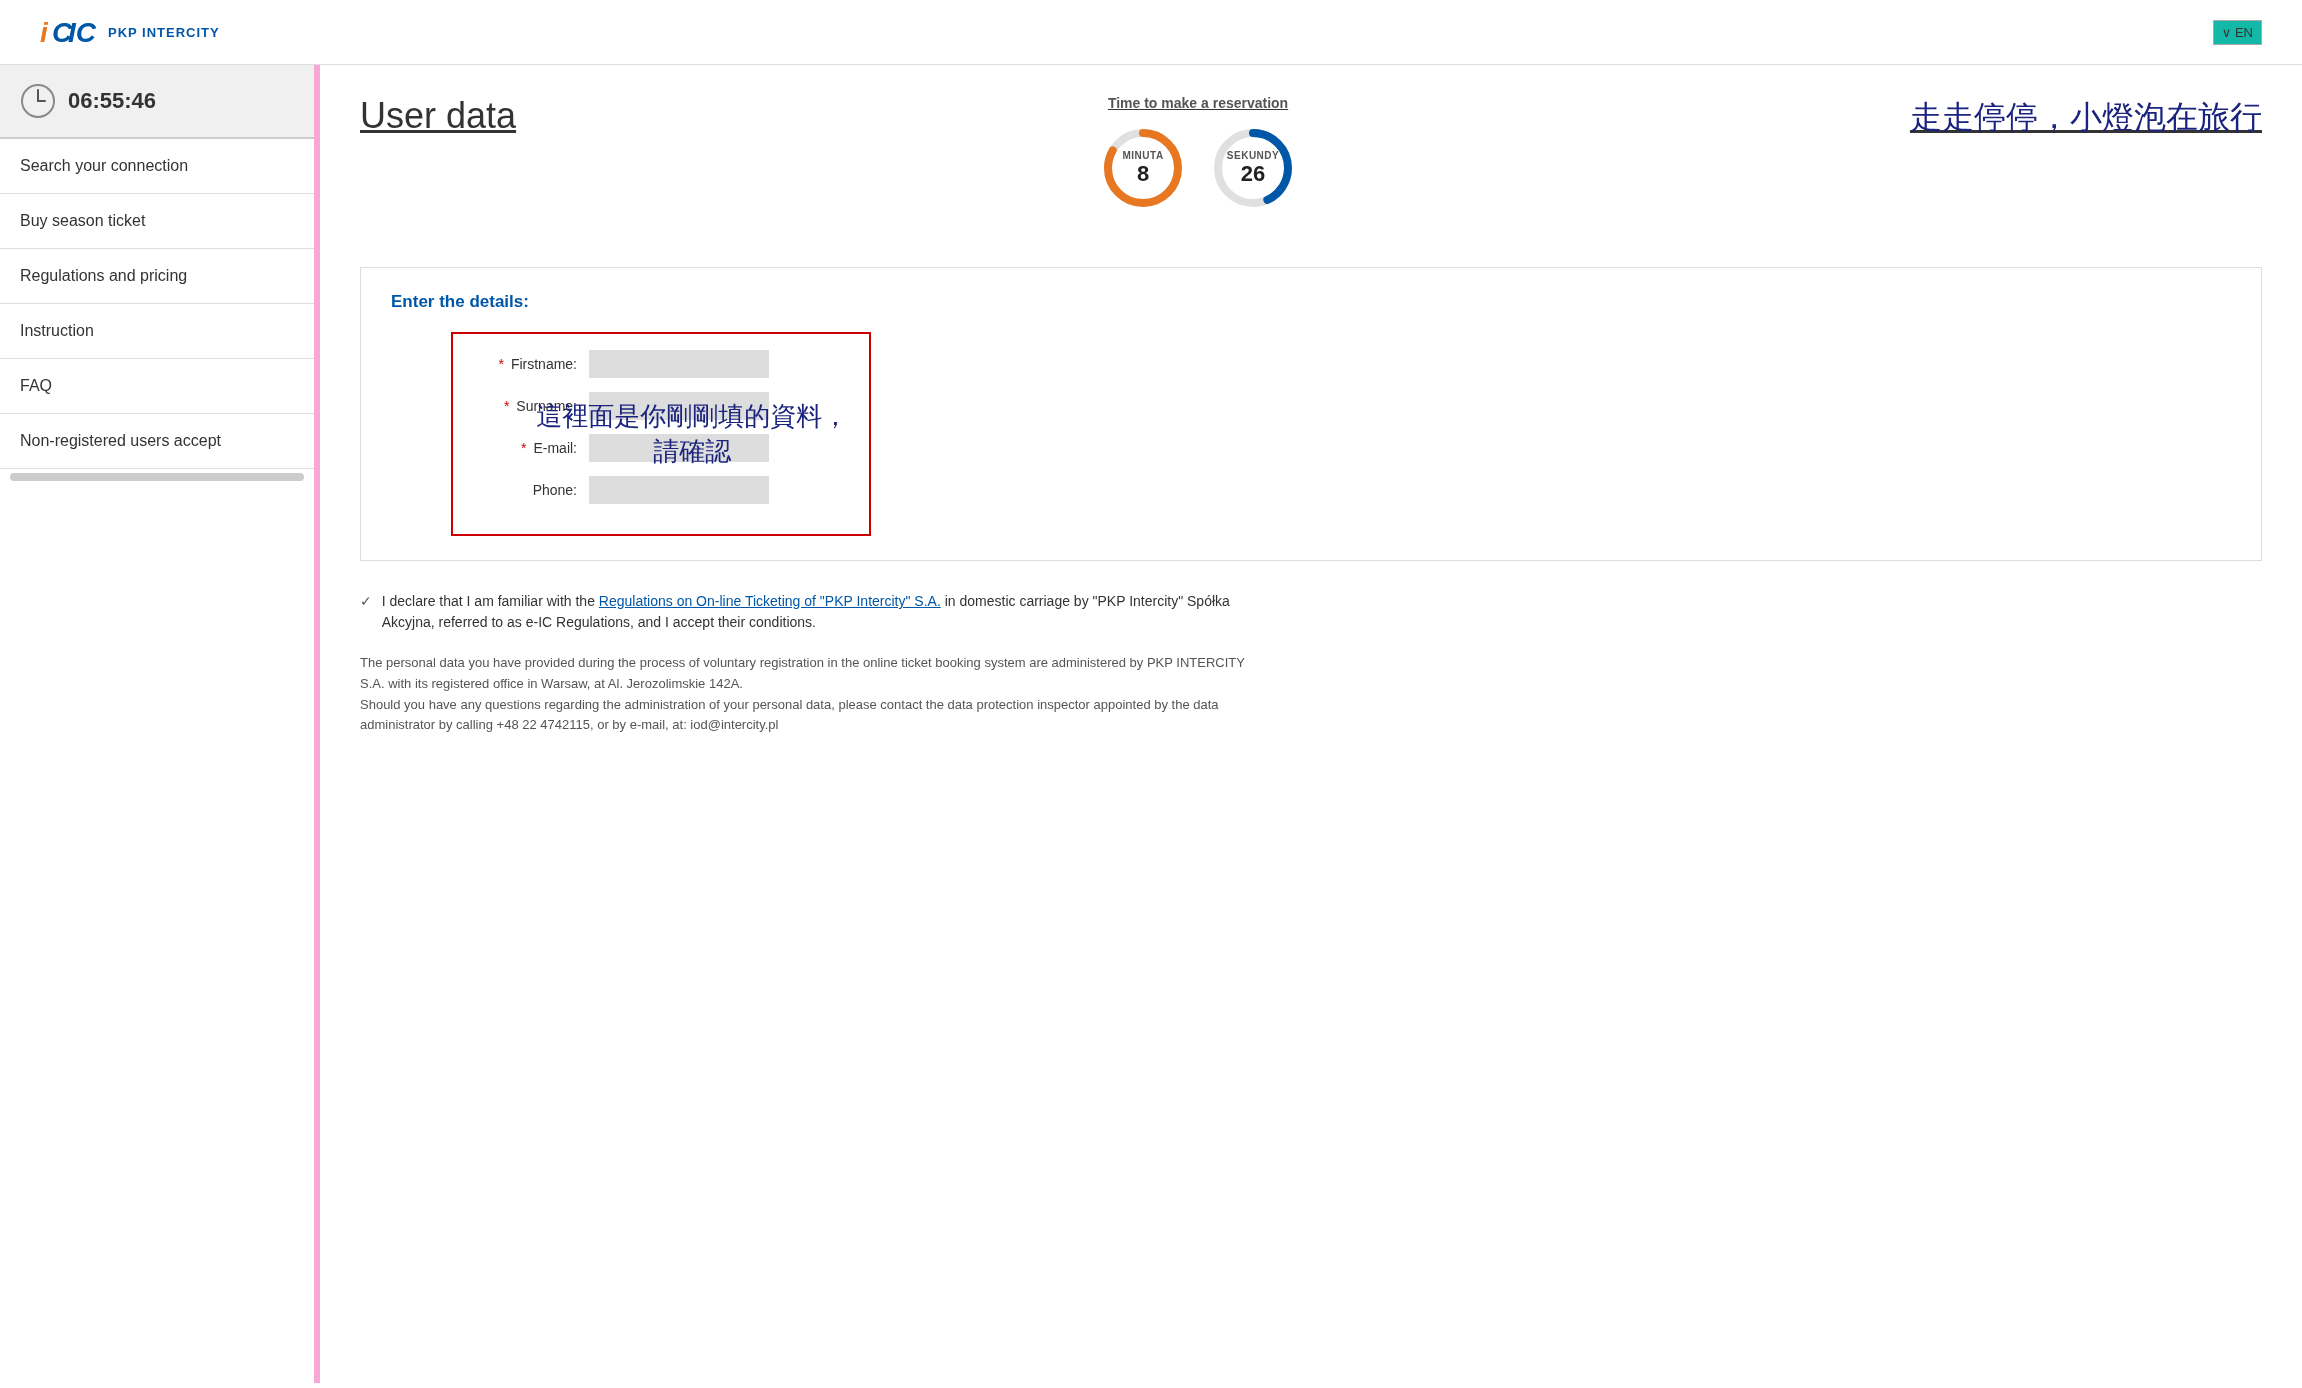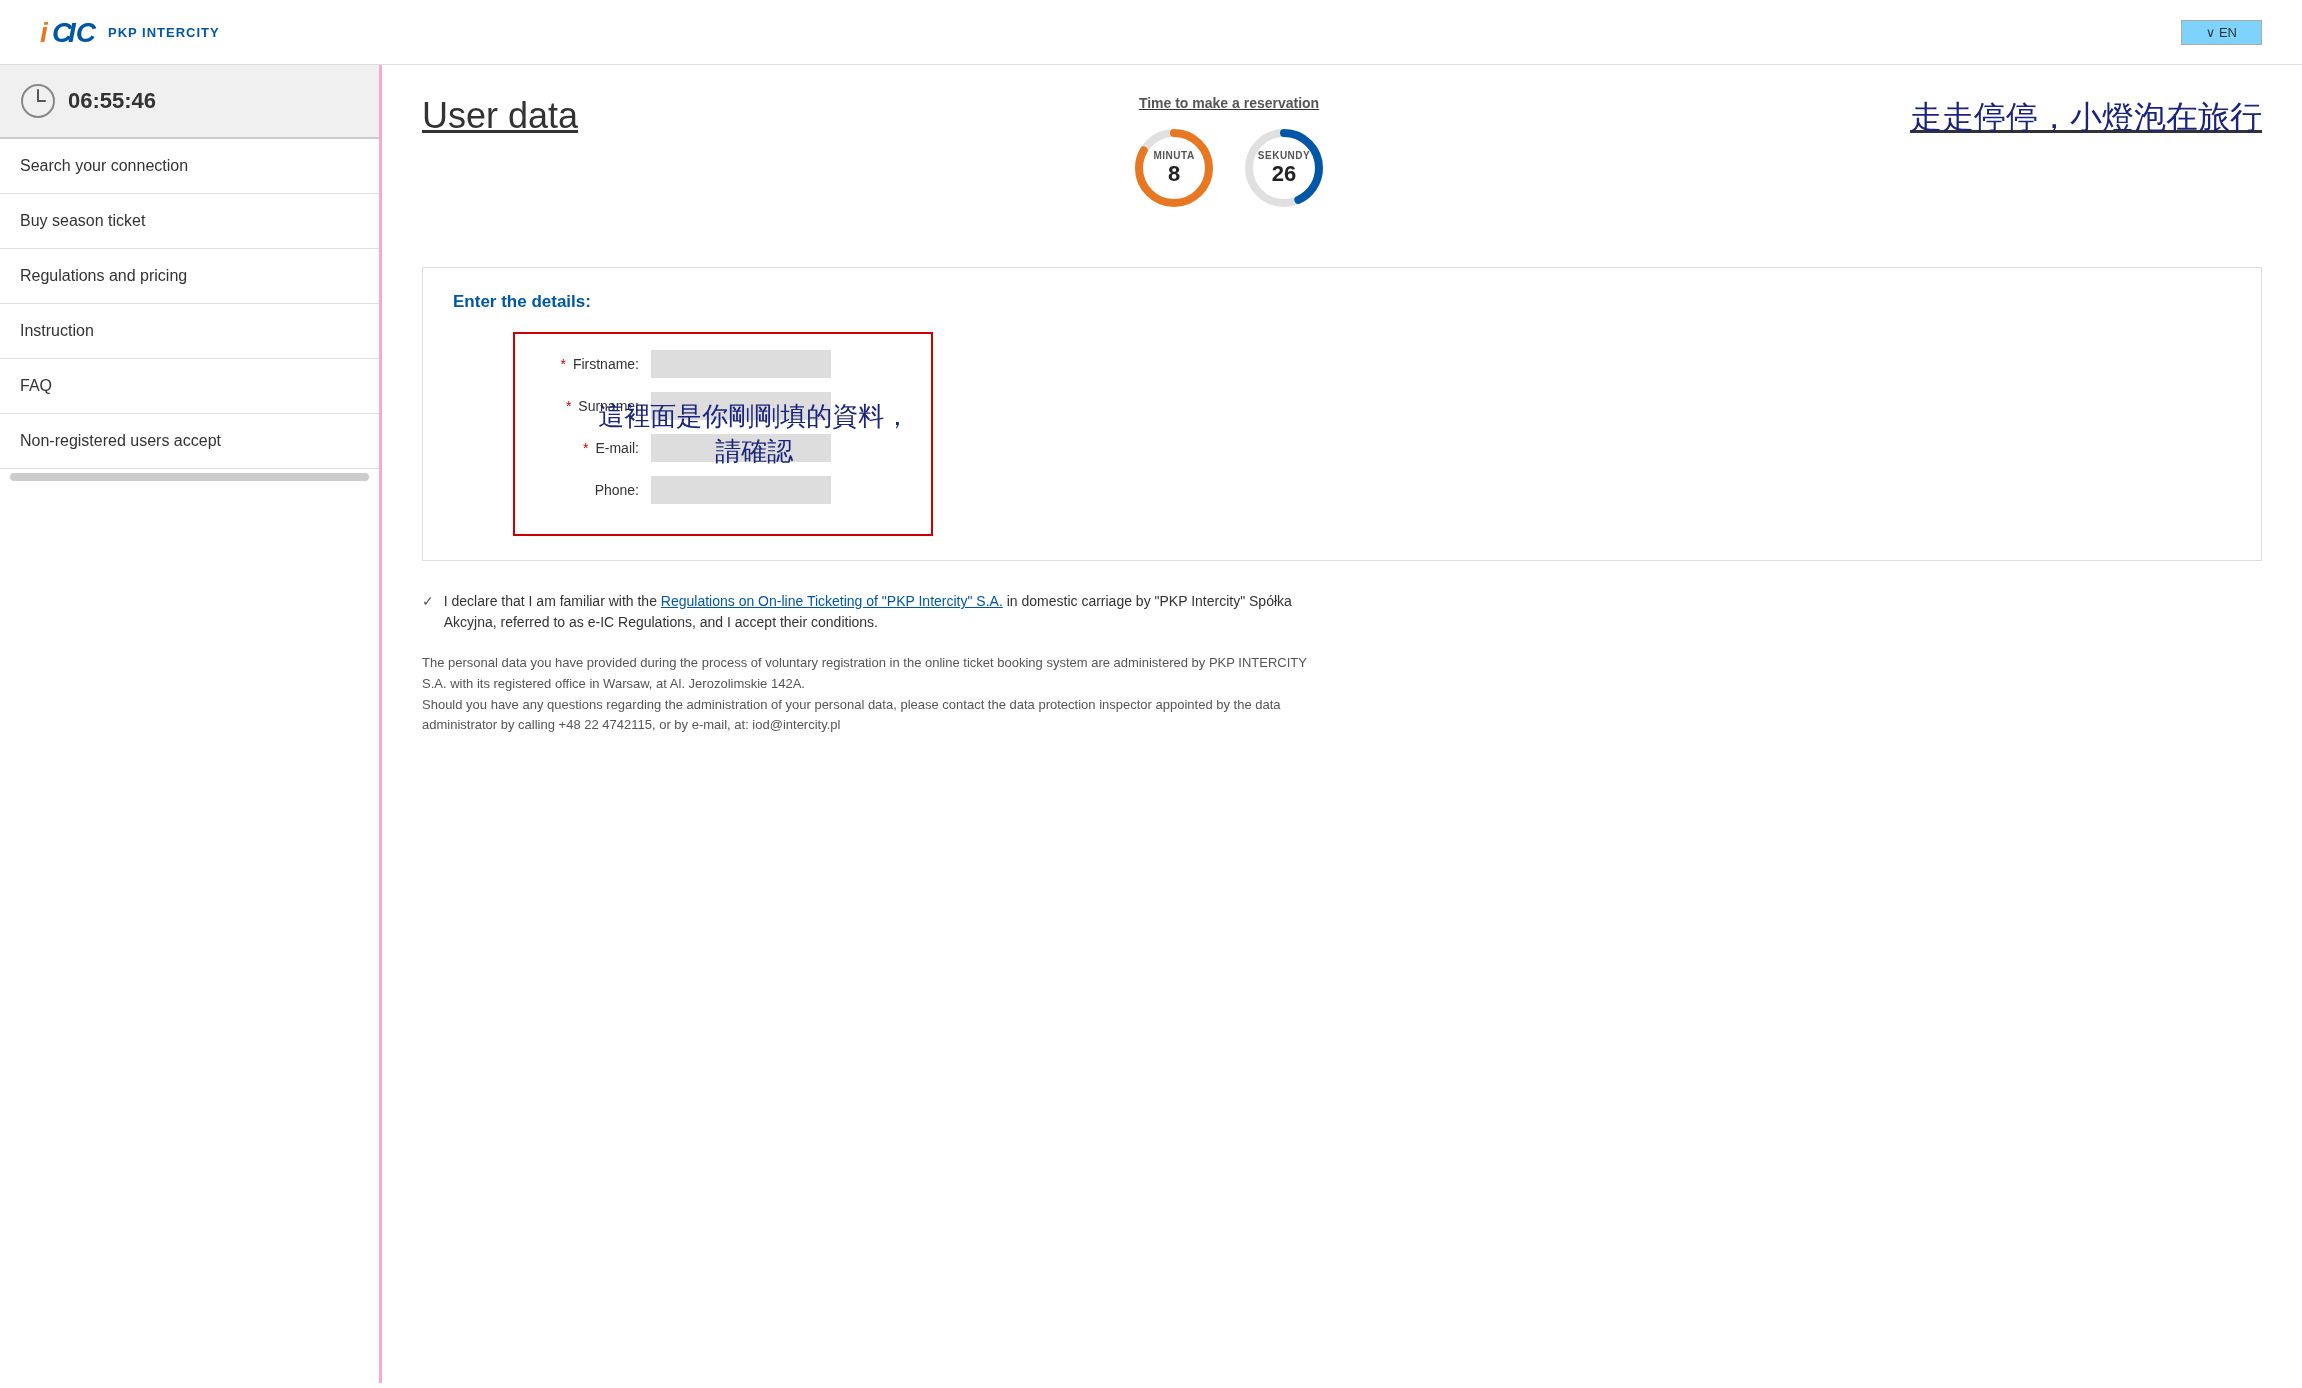--- a/index.html
+++ b/index.html
@@ -19,38 +19,38 @@
       gap: 8px;
     }
     .logo-brand {
       font-size: 13px;
       font-weight: bold;
       color: #0057a8;
       letter-spacing: 1px;
     }
     .lang-btn {
       border: 1px solid #aaa;
-      padding: 4px 24px;
+      padding: 4px 8px;
       font-size: 13px;
-      background: #7dd3fc;
+      background: #14b8a6;
       cursor: pointer;
       color: #333;
     }
 
     
     .main-layout {
       display: flex;
       min-height: calc(100vh - 70px);
     }
 
     
     .sidebar {
-      width: 382px;
+      width: 320px;
       min-width: 280px;
-      border-right: 3px solid #f9a8d4;
+      border-right: 6px solid #f9a8d4;
       padding: 0;
     }
     .clock-bar {
       display: flex;
       align-items: center;
       gap: 12px;
       padding: 18px 20px;
       background: #f0f0f0;
       border-bottom: 2px solid #ccc;
     }

